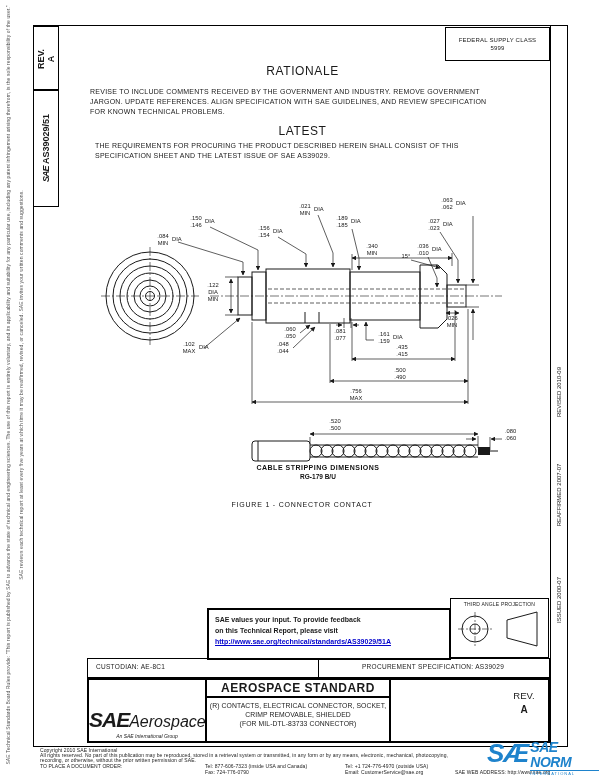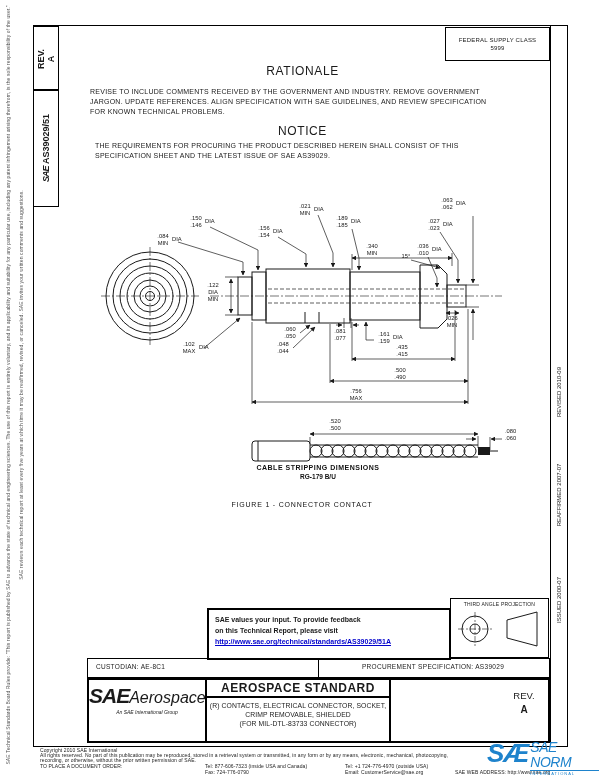--- a/index.html
+++ b/index.html
@@ -69,21 +69,21 @@
   <div>FEDERAL SUPPLY CLASS</div>
   <div>5999</div>
 </div>
 
 <div class="abs hdg c" style="left:60px;top:64px;width:485px;">RATIONALE</div>
 <div class="abs body-text" style="left:90px;top:87px;width:450px;">
   <div>REVISE TO INCLUDE COMMENTS RECEIVED BY THE GOVERNMENT AND INDUSTRY. REMOVE GOVERNMENT</div>
   <div>JARGON. UPDATE REFERENCES. ALIGN SPECIFICATION WITH SAE GUIDELINES, AND REVIEW SPECIFICATION</div>
   <div>FOR KNOWN TECHNICAL PROBLEMS.</div>
 </div>
-<div class="abs hdg c" style="left:60px;top:124px;width:485px;">NOTICE</div>
+<div class="abs hdg c" style="left:60px;top:124px;width:485px;">LATEST</div>
 <div class="abs body-text" style="left:95px;top:141px;width:450px;">
   <div>THE REQUIREMENTS FOR PROCURING THE PRODUCT DESCRIBED HEREIN SHALL CONSIST OF THIS</div>
   <div>SPECIFICATION SHEET AND THE LATEST ISSUE OF SAE AS39029.</div>
 </div>
 
 <svg id="fig" class="abs" style="left:0;top:0;pointer-events:none;" width="600" height="776" viewBox="0 0 600 776">
   <defs>
     <marker id="ah" viewBox="0 0 10 10" refX="9" refY="5" markerWidth="7" markerHeight="7" orient="auto-start-reverse">
       <path d="M0,0 L10,5 L0,10 z" fill="#1a1a1a"></path>
     </marker>
@@ -277,21 +277,21 @@
 
 <div class="abs" style="left:87px;top:658px;width:463px;height:20px;border:1.5px solid #000;box-sizing:border-box;">
   <div class="abs small6" style="left:8px;top:4px;">CUSTODIAN: AE-8C1</div>
   <div class="abs vline" style="left:230px;top:0;height:100%;"></div>
   <div class="abs small6 c" style="left:230px;top:4px;width:230px;">PROCUREMENT SPECIFICATION: AS39029</div>
 </div>
 
 <div class="abs" style="left:87px;top:678px;width:463px;height:65px;border:2px solid #000;box-sizing:border-box;">
 
   <div class="tb-cell" style="left:0;width:118px;border-right:2px solid #000;">
-    <div class="c" style="margin-top:4px;">
+    <div class="c" style="margin-top:28px;">
       <span class="saelogo" style="font-size:21px;">SAE</span><span style="font-style:italic;font-size:16px;">Aerospace</span>
     </div>
     <div class="c" style="font-size:5px;font-style:italic;margin-top:1px;">An SAE International Group</div>
   </div>
 
   <div class="tb-cell" style="left:118px;width:184px;border-right:2px solid #000;">
     <div class="c" style="font-size:12px;font-weight:bold;letter-spacing:.5px;border-bottom:2px solid #000;height:16px;line-height:16px;">AEROSPACE STANDARD</div>
     <div class="c" style="font-size:6.8px;line-height:9px;padding-top:3px;letter-spacing:.1px;">
       <div>(R) CONTACTS, ELECTRICAL CONNECTOR, SOCKET,</div>
       <div>CRIMP REMOVABLE, SHIELDED</div>
@@ -312,16 +312,16 @@
 <div class="abs tiny5" style="left:40px;top:763px;">TO PLACE A DOCUMENT ORDER:</div>
 <div class="abs tiny5" style="left:205px;top:763px;">Tel: 877-606-7323 (inside USA and Canada)</div>
 <div class="abs tiny5" style="left:345px;top:763px;">Tel: +1 724-776-4970 (outside USA)</div>
 <div class="abs tiny5" style="left:205px;top:769px;">Fax: 724-776-0790</div>
 <div class="abs tiny5" style="left:345px;top:769px;">Email: CustomerService@sae.org</div>
 <div class="abs tiny5" style="left:455px;top:769px;">SAE WEB ADDRESS: http://www.sae.org</div>
 
 <div class="abs wm" style="left:487px;top:740px;width:112px;display:flex;align-items:flex-start;">
   <span class="saelogo" style="font-size:26px;line-height:26px;">SÆ</span>
   <span style="margin-left:2px;">
-    <div style="font-size:14px;font-weight:normal;font-style:italic;letter-spacing:-.5px;line-height:15px;">SAE NORM</div>
+    <div style="font-size:14px;font-weight:bold;font-style:italic;letter-spacing:-.5px;line-height:15px;">SAE NORM</div>
     <div style="font-size:4px;letter-spacing:1px;border-top:1px solid #1e83cc;">INTERNATIONAL</div>
   </span>
 </div>
 
 </body></html>

